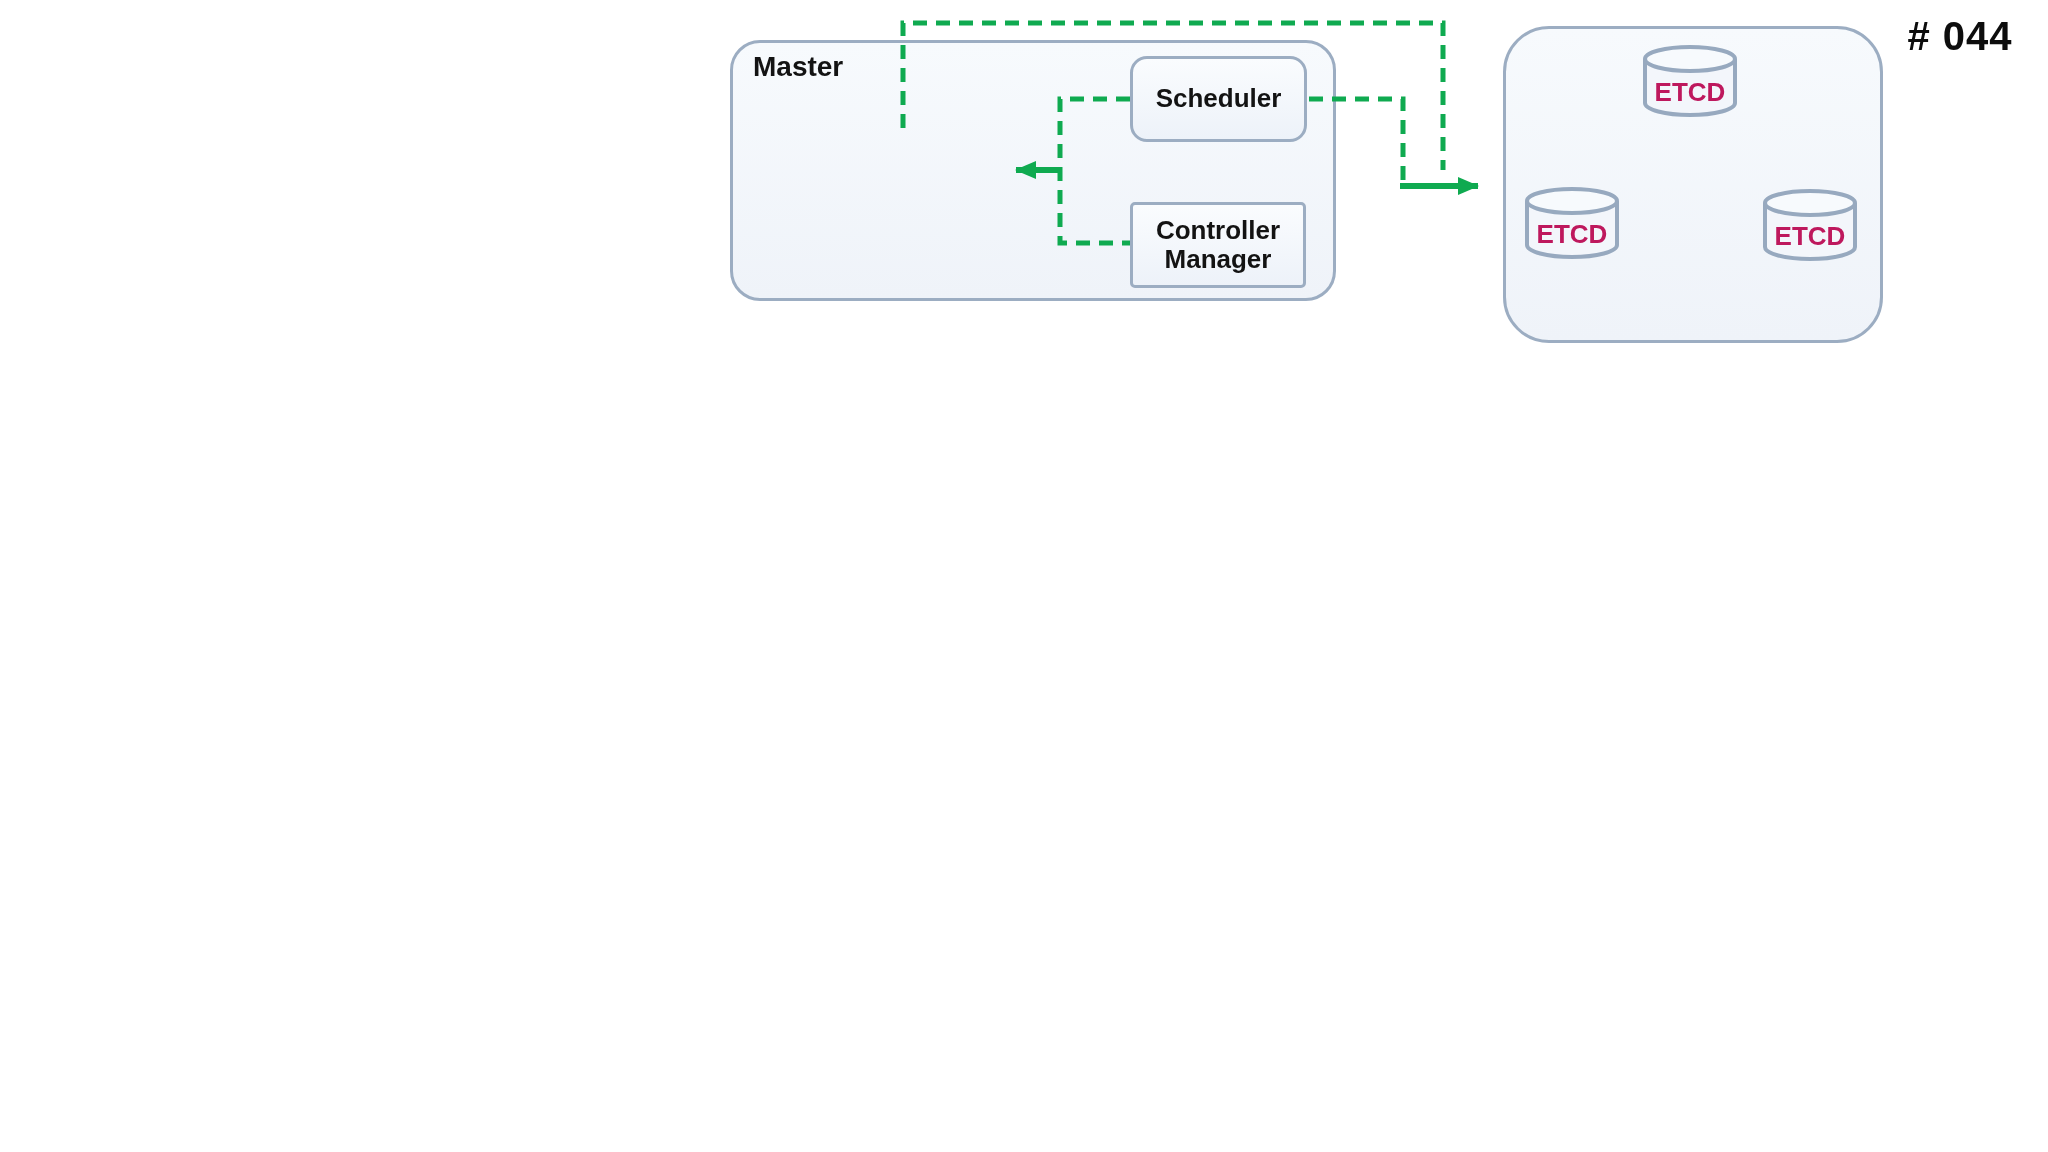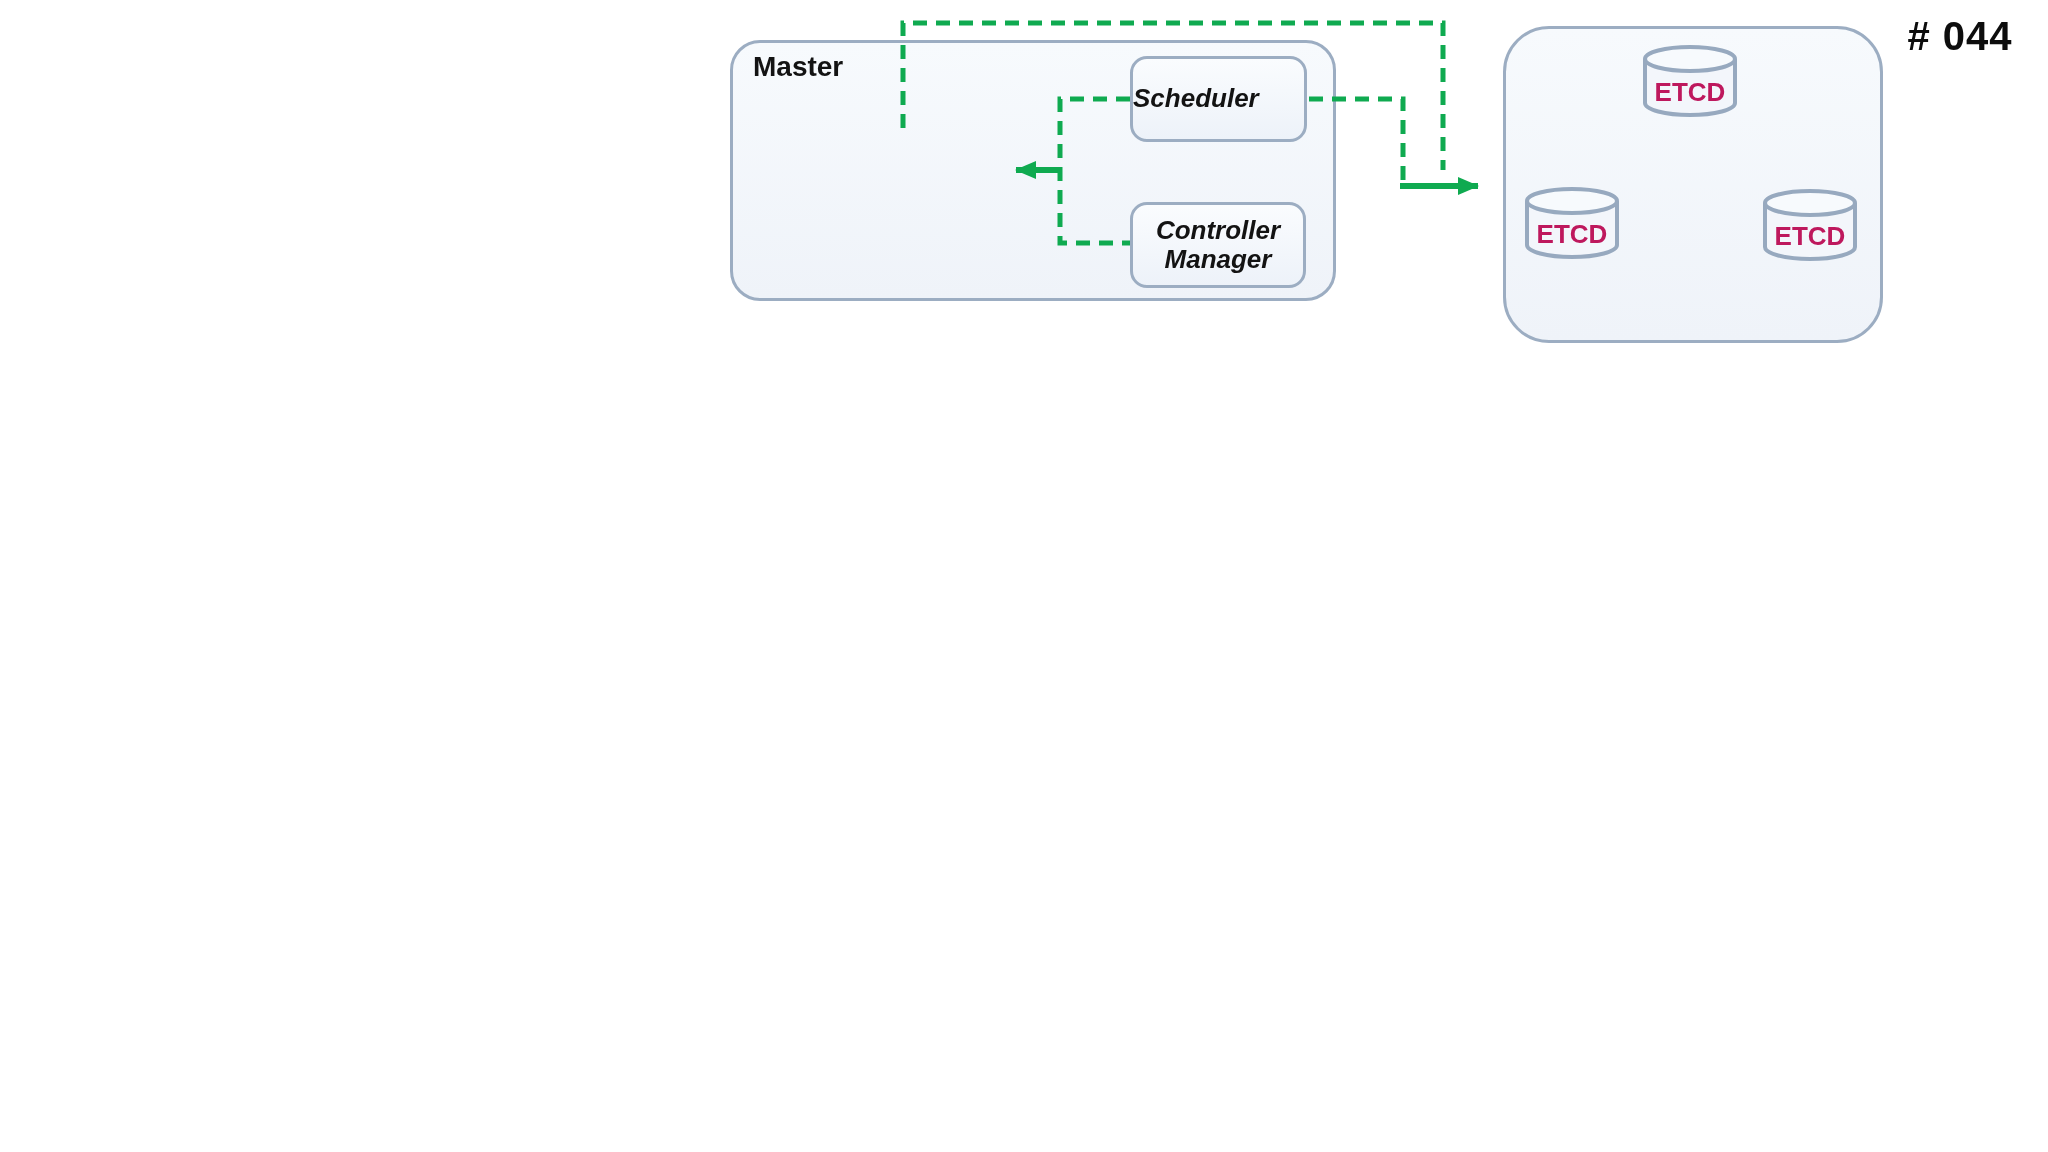--- a/index.html
+++ b/index.html
@@ -47,31 +47,30 @@
     letter-spacing: 0px;
   }
 
   
   .node {
     position: absolute;
     border: 3px solid #9cadc2;
     background: linear-gradient(180deg, #fafcfe 0%, #edf2f9 100%);
     display: flex;
     align-items: center;
-    justify-content: flex-start;
+    justify-content: center;
     text-align: center;
     font-weight: 700;
     color: #131313;
     z-index: 3;
     line-height: 1.12;
-    font-style: italic;
   }
   .node-api        { left: 822px;  top: 130px; width: 168px; height: 80px; border-radius: 14px; font-size: 26px; }
   .node-scheduler  { left: 1130px; top: 56px;  width: 177px; height: 86px; border-radius: 17px; font-size: 26px; }
-  .node-controller { left: 1130px; top: 202px; width: 176px; height: 86px; border-radius: 17px; font-size: 26px; padding: 0 14px; }
+  .node-controller { left: 1130px; top: 202px; width: 176px; height: 86px; border-radius: 5px; font-size: 26px; padding: 0 14px; }
   .node-cluster    { left: 1629px; top: 141px; width: 127px; height: 85px; border-radius: 20px; font-size: 27px; }
 
   
   .cylinder {
     position: absolute;
     z-index: 3;
   }
   .cyl-top   { left: 1640px; top: 44px;  width: 100px; height: 78px; }
   .cyl-left  { left: 1522px; top: 186px; width: 100px; height: 78px; }
   .cyl-right { left: 1760px; top: 188px; width: 100px; height: 78px; }

